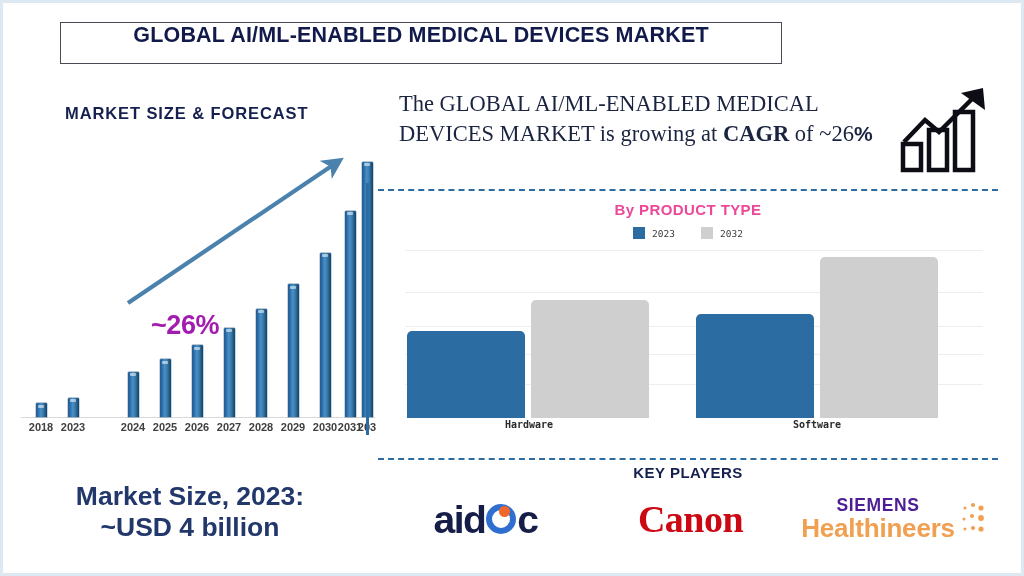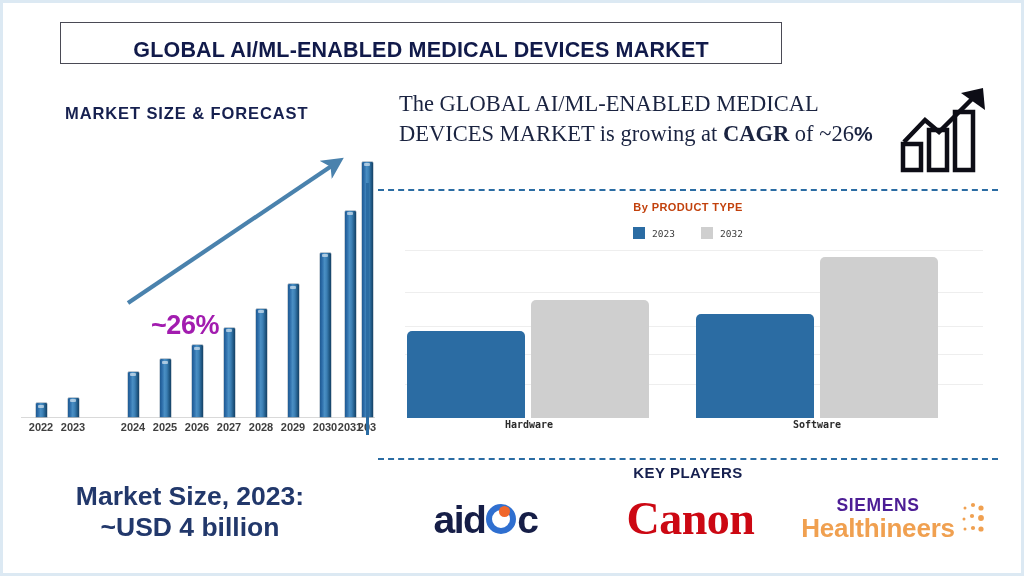--- a/index.html
+++ b/index.html
@@ -21,21 +21,21 @@
   
   .title-box {
     position: absolute;
     left: 57px;
     top: 19px;
     width: 722px;
     height: 42px;
     border: 1.5px solid #4a4a55;
     background: #ffffff;
     display: flex;
-    align-items: flex-end;
+    align-items: flex-start;
     justify-content: center;
     box-sizing: border-box;
   }
   .title-text {
     font-size: 21.5px;
     font-weight: bold;
     color: #111a4a;
     letter-spacing: 0.2px;
     white-space: nowrap;
   }
@@ -183,23 +183,23 @@
   #dash-top { left: 375px; top: 186px; width: 620px; }
   #dash-bottom { left: 375px; top: 455px; width: 620px; }
 
   
   .pt-title {
     position: absolute;
     left: 375px;
     top: 198px;
     width: 620px;
     text-align: center;
-    font-size: 11px;
-    font-weight: bold;
-    color: #c2410c;
+    font-size: 15px;
+    font-weight: bold;
+    color: #ec4899;
     letter-spacing: 0.4px;
   }
   .pt-legend {
     position: absolute;
     left: 375px;
     top: 224px;
     width: 620px;
     display: flex;
     justify-content: center;
     align-items: center;
@@ -307,21 +307,21 @@
     position: absolute;
     left: 13px; top: 1.5px;
     width: 11px; height: 11px;
     border-radius: 50%;
     background: #f0672b;
   }
 
   
   .logo-canon {
     font-family: "Liberation Serif", serif;
-    font-size: 46px;
+    font-size: 38px;
     font-weight: bold;
     color: #cc0813;
     letter-spacing: -0.5px;
     line-height: 1;
   }
 
   
   .logo-siemens {
     display: flex;
     align-items: center;
@@ -368,21 +368,21 @@
           <div class="lc-bar" style="left: 188.5px; height: 71.75px;"></div>
           <div class="lc-bar" style="left: 220.5px; height: 89.25px;"></div>
           <div class="lc-bar" style="left: 252.5px; height: 108.5px;"></div>
           <div class="lc-bar" style="left: 284.5px; height: 133px;"></div>
           <div class="lc-bar" style="left: 316.5px; height: 164.5px;"></div>
           <div class="lc-bar" style="left: 341.5px; height: 206.5px;"></div>
           <div class="lc-bar" style="left: 358.5px; height: 255.5px;"></div>
         </div>
     </div>
     <div class="lc-labels" id="lc-labels">
-        <div class="lc-label" style="left: 38px;">2022</div>
+        <div class="lc-label" style="left: 38px;">2018</div>
         <div class="lc-label" style="left: 70px;">2023</div>
         <div class="lc-label" style="left: 130px;">2024</div>
         <div class="lc-label" style="left: 162px;">2025</div>
         <div class="lc-label" style="left: 194px;">2026</div>
         <div class="lc-label" style="left: 226px;">2027</div>
         <div class="lc-label" style="left: 258px;">2028</div>
         <div class="lc-label" style="left: 290px;">2029</div>
         <div class="lc-label" style="left: 322px;">2030</div>
         <div class="lc-label" style="left: 347px;">2031</div>
         <div class="lc-label" style="left: 364px;">203</div>

